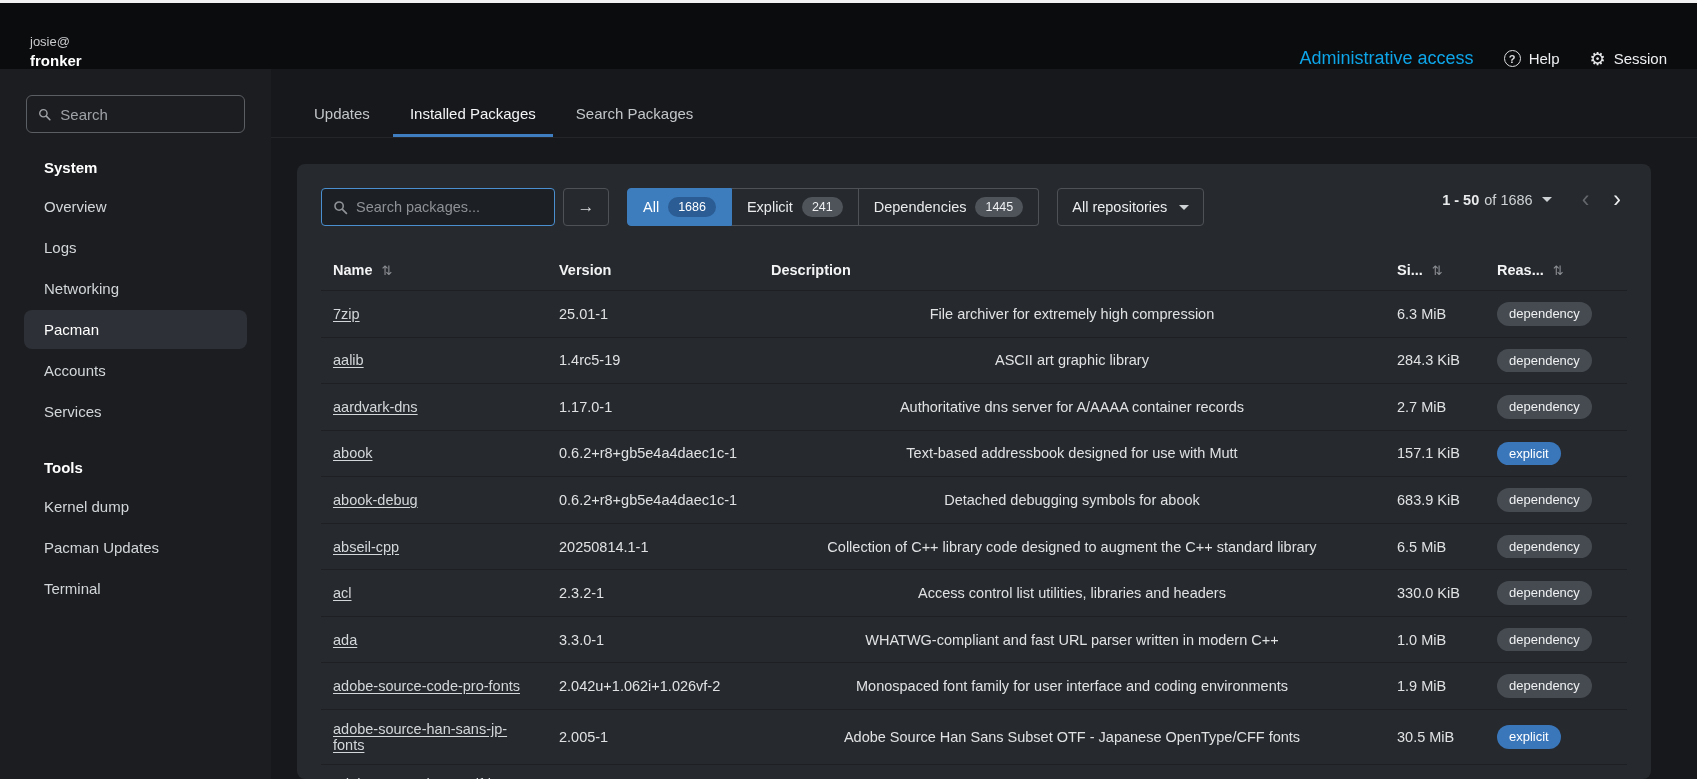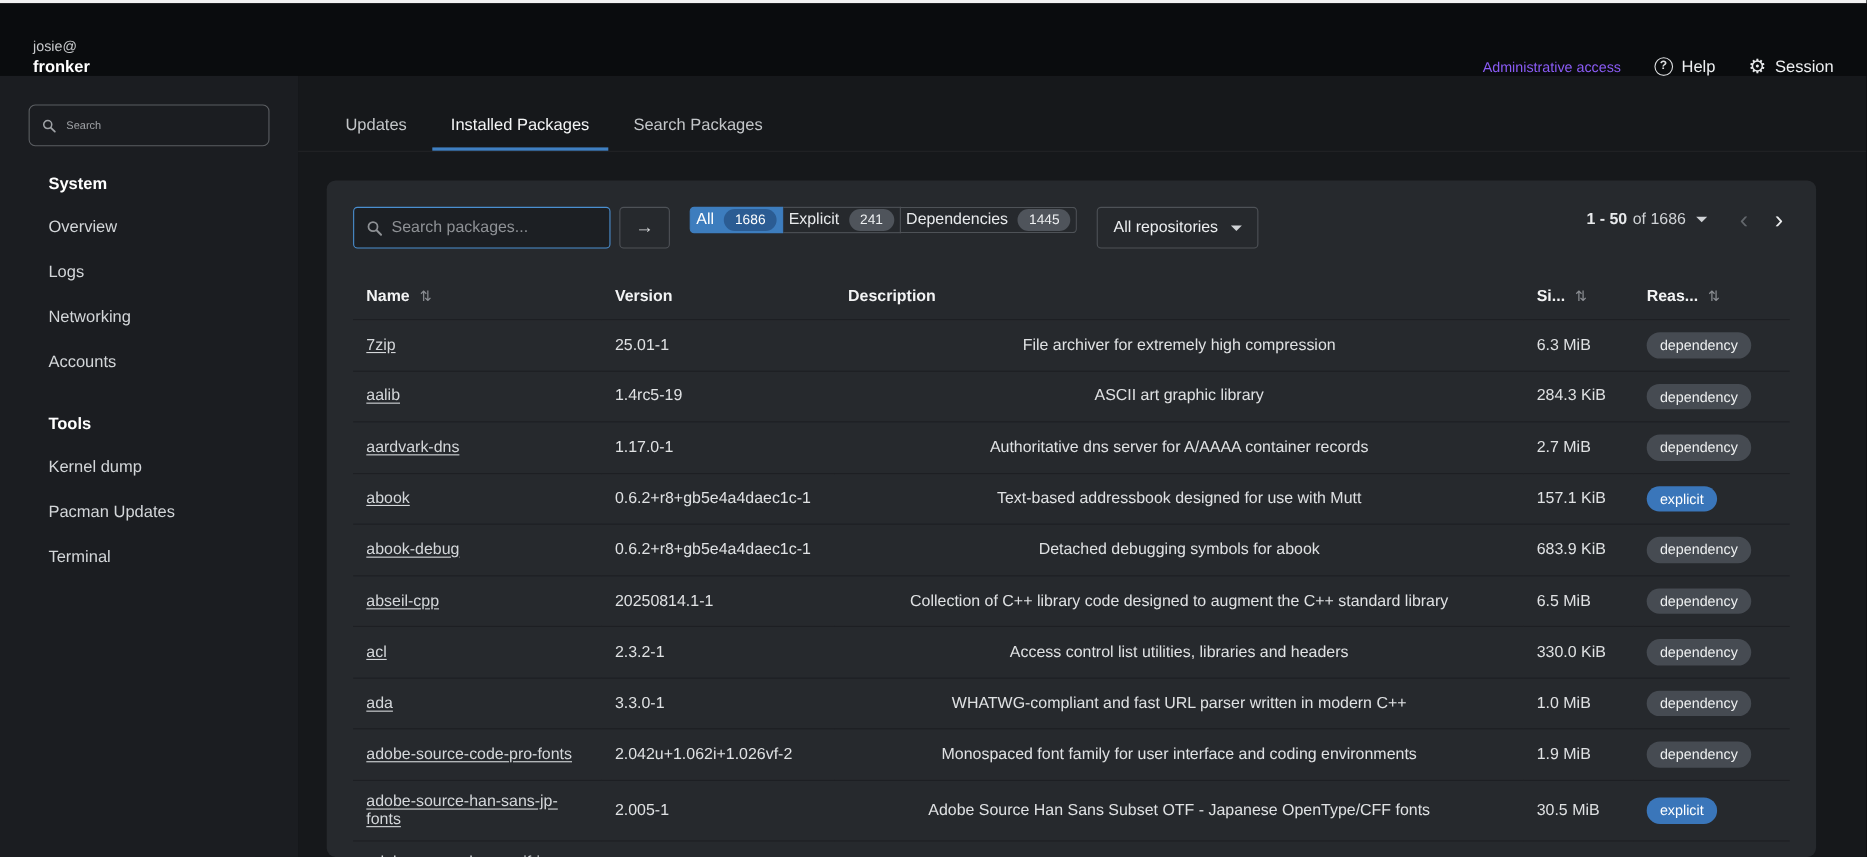--- a/index.html
+++ b/index.html
@@ -13,21 +13,21 @@
 
   
   .masthead {
     height: 66px; background: #0a0c0e; display: flex; align-items: flex-end;
     padding: 0 30px; flex: none;
   }
   .brand { cursor: pointer; }
   .brand .user { font-size: 13px; color: #c8cacc; margin-bottom: 3px; }
   .brand .host { font-size: 15px; color: #ffffff; font-weight: 700; }
   .mast-right { margin-left: auto; display: flex; align-items: center; gap: 30px; }
-  .admin-link { color: #8b5cf6; font-size: 13px; cursor: pointer; text-decoration: none; }
+  .admin-link { color: #0ea5e9; font-size: 18px; cursor: pointer; text-decoration: none; }
   .mast-btn {
     display: flex; align-items: center; gap: 8px; background: none; border: none;
     color: #eef0f2; font-size: 15px; font-family: inherit; cursor: pointer;
   }
   .help-icon {
     width: 17px; height: 17px; border: 1.6px solid #dcdee0; border-radius: 50%;
     display: inline-flex; align-items: center; justify-content: center;
     font-size: 11px; font-weight: 700; color: #dcdee0;
   }
   .gear-icon { font-size: 18px; line-height: 1; color: #e8eaec; }
@@ -36,21 +36,21 @@
   .body-row { flex: 1; display: flex; min-height: 0; }
 
   
   .sidebar { width: 271px; background: #1b1d21; flex: none; padding-top: 26px; }
   .side-search {
     margin: 0 26px; height: 38px; border: 1px solid #5b5e62; border-radius: 6px;
     display: flex; align-items: center; padding: 0 11px; gap: 9px;
   }
   .side-search input {
     background: transparent; border: none; outline: none; color: #e8e8e8;
-    font-size: 10px; font-family: inherit; width: 100%;
+    font-size: 15px; font-family: inherit; width: 100%;
   }
   .side-search input::placeholder { color: #9fa2a6; }
   .nav-title { font-size: 15px; font-weight: 700; color: #ffffff; padding: 26px 0 9px 44px; }
   .nav-item {
     display: block; margin: 2px 24px; padding: 11px 12px 11px 20px; border-radius: 8px;
     color: #d3d6d9; font-size: 15px; cursor: pointer; text-decoration: none;
   }
   .nav-item.active { background: #2d3036; color: #ffffff; }
 
   
@@ -81,21 +81,21 @@
     font-size: 14.5px; font-family: inherit; min-width: 0;
   }
   .search-group input::placeholder { color: #8e9195; }
   .arrow-btn {
     margin-left: 8px; width: 46px; height: 38px; border: 1px solid #4e5257;
     background: transparent; border-radius: 4px; color: #d6d8da; font-size: 17px;
     cursor: pointer; font-family: inherit;
   }
   .toggle-group { display: flex; margin-left: 18px; }
   .tg-btn {
-    height: 24px; display: flex; align-items: center; gap: 9px; padding: 0 5px;
+    height: 38px; display: flex; align-items: center; gap: 9px; padding: 0 15px;
     font-size: 14.5px; color: #e8eaec; background: transparent; border: 1px solid #4e5257;
     cursor: pointer; font-family: inherit;
   }
   .tg-btn:first-child { border-radius: 4px 0 0 4px; }
   .tg-btn:last-child { border-radius: 0 4px 4px 0; }
   .tg-btn + .tg-btn { border-left: none; }
   .tg-btn.selected { background: #3d7dbe; border-color: #3d7dbe; color: #ffffff; }
   .pf-badge {
     display: inline-block; min-width: 24px; text-align: center; padding: 2px 10px;
     border-radius: 11px; font-size: 12.5px; background: #4f545b; color: #eef0f2;
@@ -172,21 +172,23 @@
           <circle cx="6.5" cy="6.5" r="4.4" fill="none" stroke="#9fa2a6" stroke-width="1.7"></circle>
           <line x1="10" y1="10" x2="14.3" y2="14.3" stroke="#9fa2a6" stroke-width="1.9" stroke-linecap="round"></line>
         </svg>
         <input type="text" placeholder="Search" style="">
       </div>
       <div id="nav-sections">
           <div class="nav-title">System</div>
           <a class="nav-item">Overview</a>
           <a class="nav-item">Logs</a>
           <a class="nav-item">Networking</a>
+          <a class="nav-item active">Pacman</a>
           <a class="nav-item">Accounts</a>
+          <a class="nav-item">Services</a>
           <div class="nav-title">Tools</div>
           <a class="nav-item">Kernel dump</a>
           <a class="nav-item">Pacman Updates</a>
           <a class="nav-item">Terminal</a>
         </div>
     </nav>
 
     <main class="main">
       <div class="tabs" id="tabs">
           <div class="tab">Updates</div>

